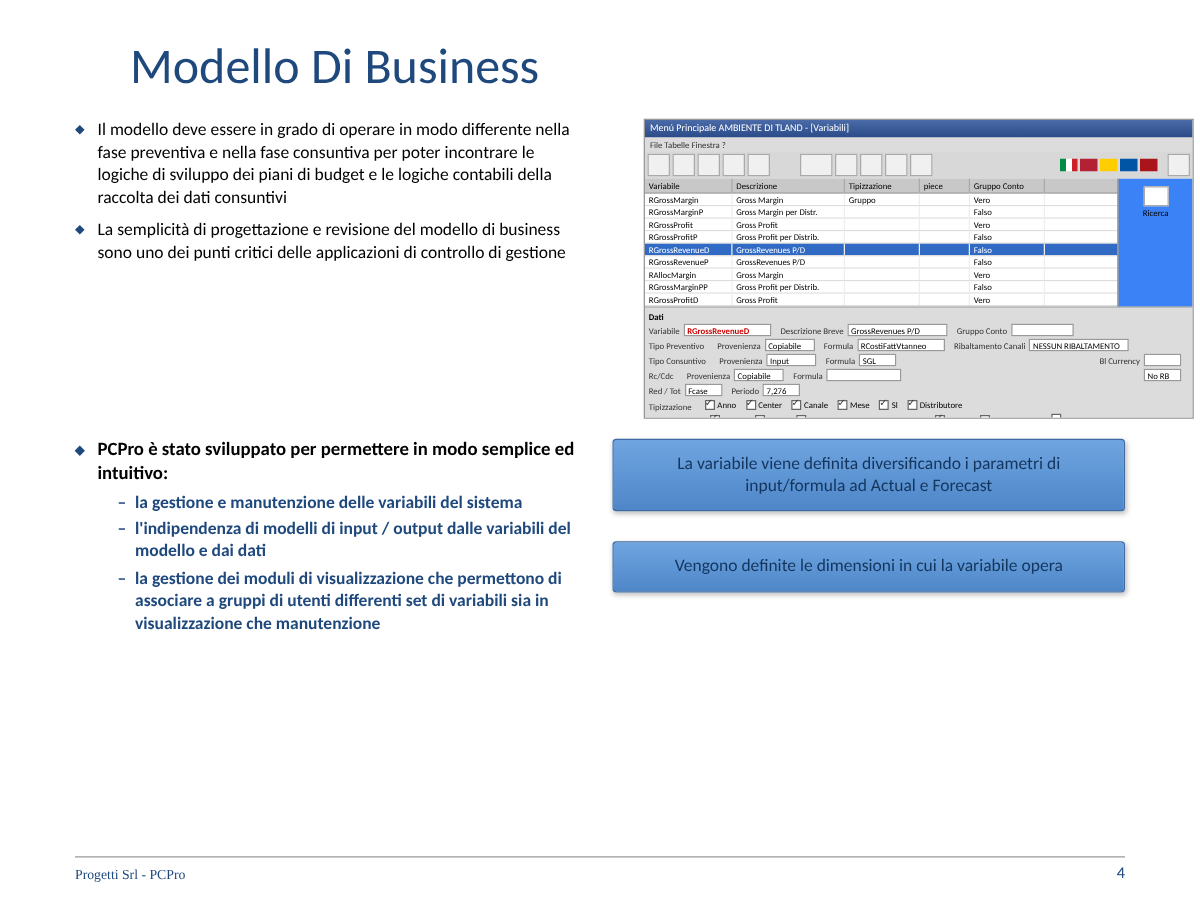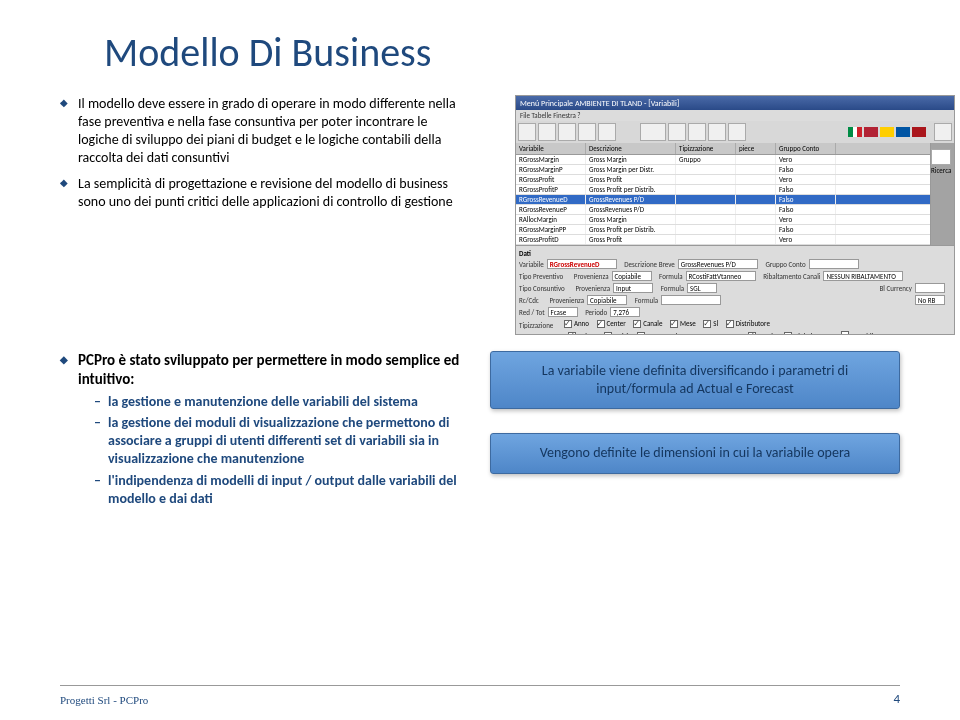--- a/index.html
+++ b/index.html
@@ -164,21 +164,21 @@
                 </div>
               <div class="ss-row">
                   <div style="width:70px">RGrossProfitD</div>
                   <div style="width:90px">Gross Profit</div>
                   <div style="width:60px"></div>
                   <div style="width:40px"></div>
                   <div style="width:60px">Vero</div>
                 </div>
             </div>
           </div>
-          <div style="width:24px;background:#a3a3a3;border-left:1px solid #999;display:flex;flex-direction:column;padding-top:6px">
+          <div style="width:60px;background:#3b82f6;border-left:1px solid #999;display:flex;flex-direction:column;align-items:center;padding-top:6px">
             <div class="ss-ico" style="background:#fff"></div>
             <div style="font-size:7px">Ricerca</div>
           </div>
         </div>
         <div class="ss-panel">
           <div style="font-weight:bold">Dati</div>
           <div>
             <span class="ss-field">
                 <span class="ss-label">Variabile</span>
                 <span class="ss-input ss-redlbl" style="min-width:70px">RGrossRevenueD</span>
@@ -321,22 +321,22 @@
 
       </div>
     </div>
   </div>
 
   <div class="lower">
     <div class="lower-left">
       <div class="lead">PCPro è stato sviluppato per permettere in modo semplice ed intuitivo:</div>
       <ul class="sub">
         <li>la gestione e manutenzione delle variabili del sistema</li>
+        <li>l'indipendenza di modelli di input / output dalle variabili del modello e dai dati</li>
         <li>la gestione dei moduli di visualizzazione che permettono di associare a gruppi di utenti differenti set di variabili sia in visualizzazione che manutenzione</li>
-        <li>l'indipendenza di modelli di input / output dalle variabili del modello e dai dati</li>
       </ul>
     </div>
     <div class="lower-right">
       <div class="callout">La variabile viene definita diversificando i parametri di input/formula ad Actual e Forecast</div>
       <div class="callout">Vengono definite le dimensioni in cui la variabile opera</div>
     </div>
   </div>
 
   <div class="footer-line"></div>
   <div class="footer">

